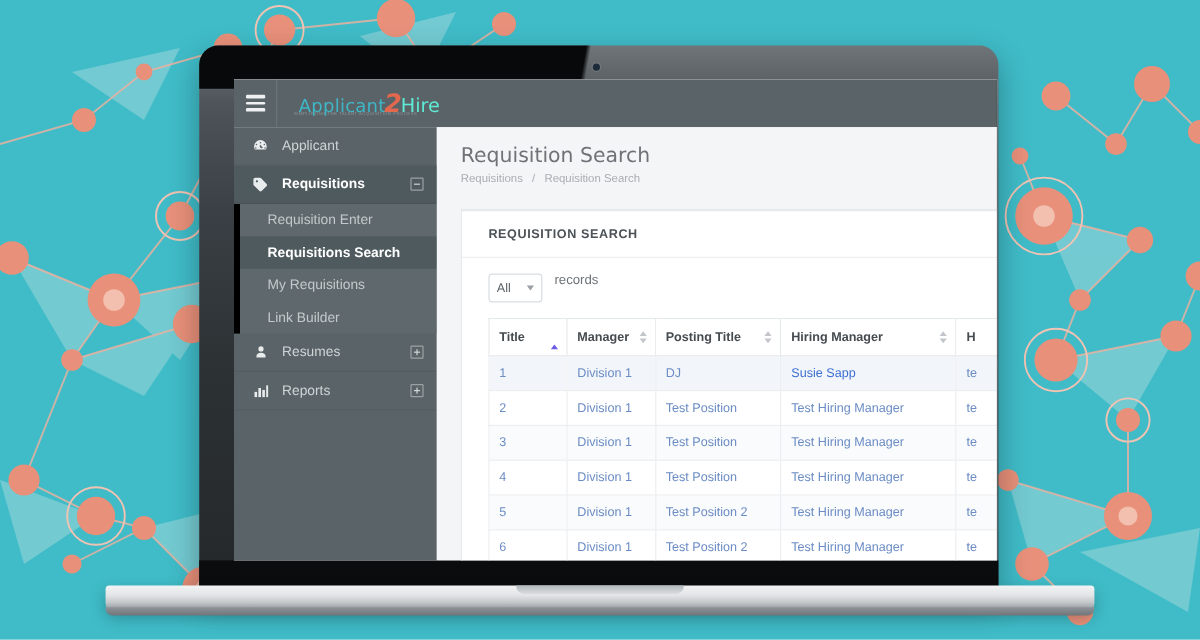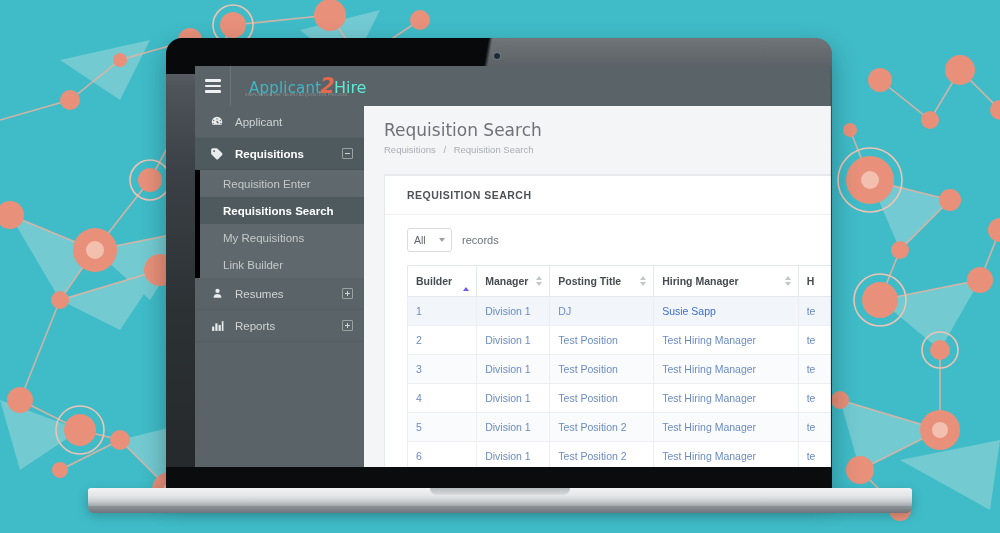--- a/index.html
+++ b/index.html
@@ -175,21 +175,21 @@
     width: 470px;
     min-height: 300px;
   }
   #panel-title {
     padding: 13px 0 13px 22px;
     font-size: 10.5px; font-weight: 700; letter-spacing: .5px;
     color: #4d5257;
     border-bottom: 1px solid #edeff1;
   }
   #toolbar {
-    display: flex; align-items: center; gap: 10px;
+    display: flex; align-items: flex-start; gap: 10px;
     padding: 13px 0 13px 22px;
   }
   #records-select {
     display: flex; align-items: center; justify-content: space-between;
     width: 45px; height: 24px; padding: 0 6px;
     border: 1px solid #d9dde1; border-radius: 3px;
     background: #fff; font-size: 10.5px; color: #5d6368; cursor: pointer;
   }
   #records-select .chev {
     width: 0; height: 0; margin-left: 4px;
@@ -450,21 +450,21 @@
               <span class="chev"></span>
             </div>
             <div id="records-label">records</div>
           </div>
 
           <div id="table-wrap">
             <table>
               <thead>
                 <tr>
                   <th class="col-reqnum">
-                    <span>Builder</span>
+                    <span>Title</span>
                     <span class="sorter"><span class="tri-up"></span></span>
                   </th>
                   <th class="col-division">
                     <span>Manager</span>
                     <span class="sorter">
                         <span class="dbl">
                           <span class="u"></span>
                           <span class="d"></span>
                         </span>
                       </span>

